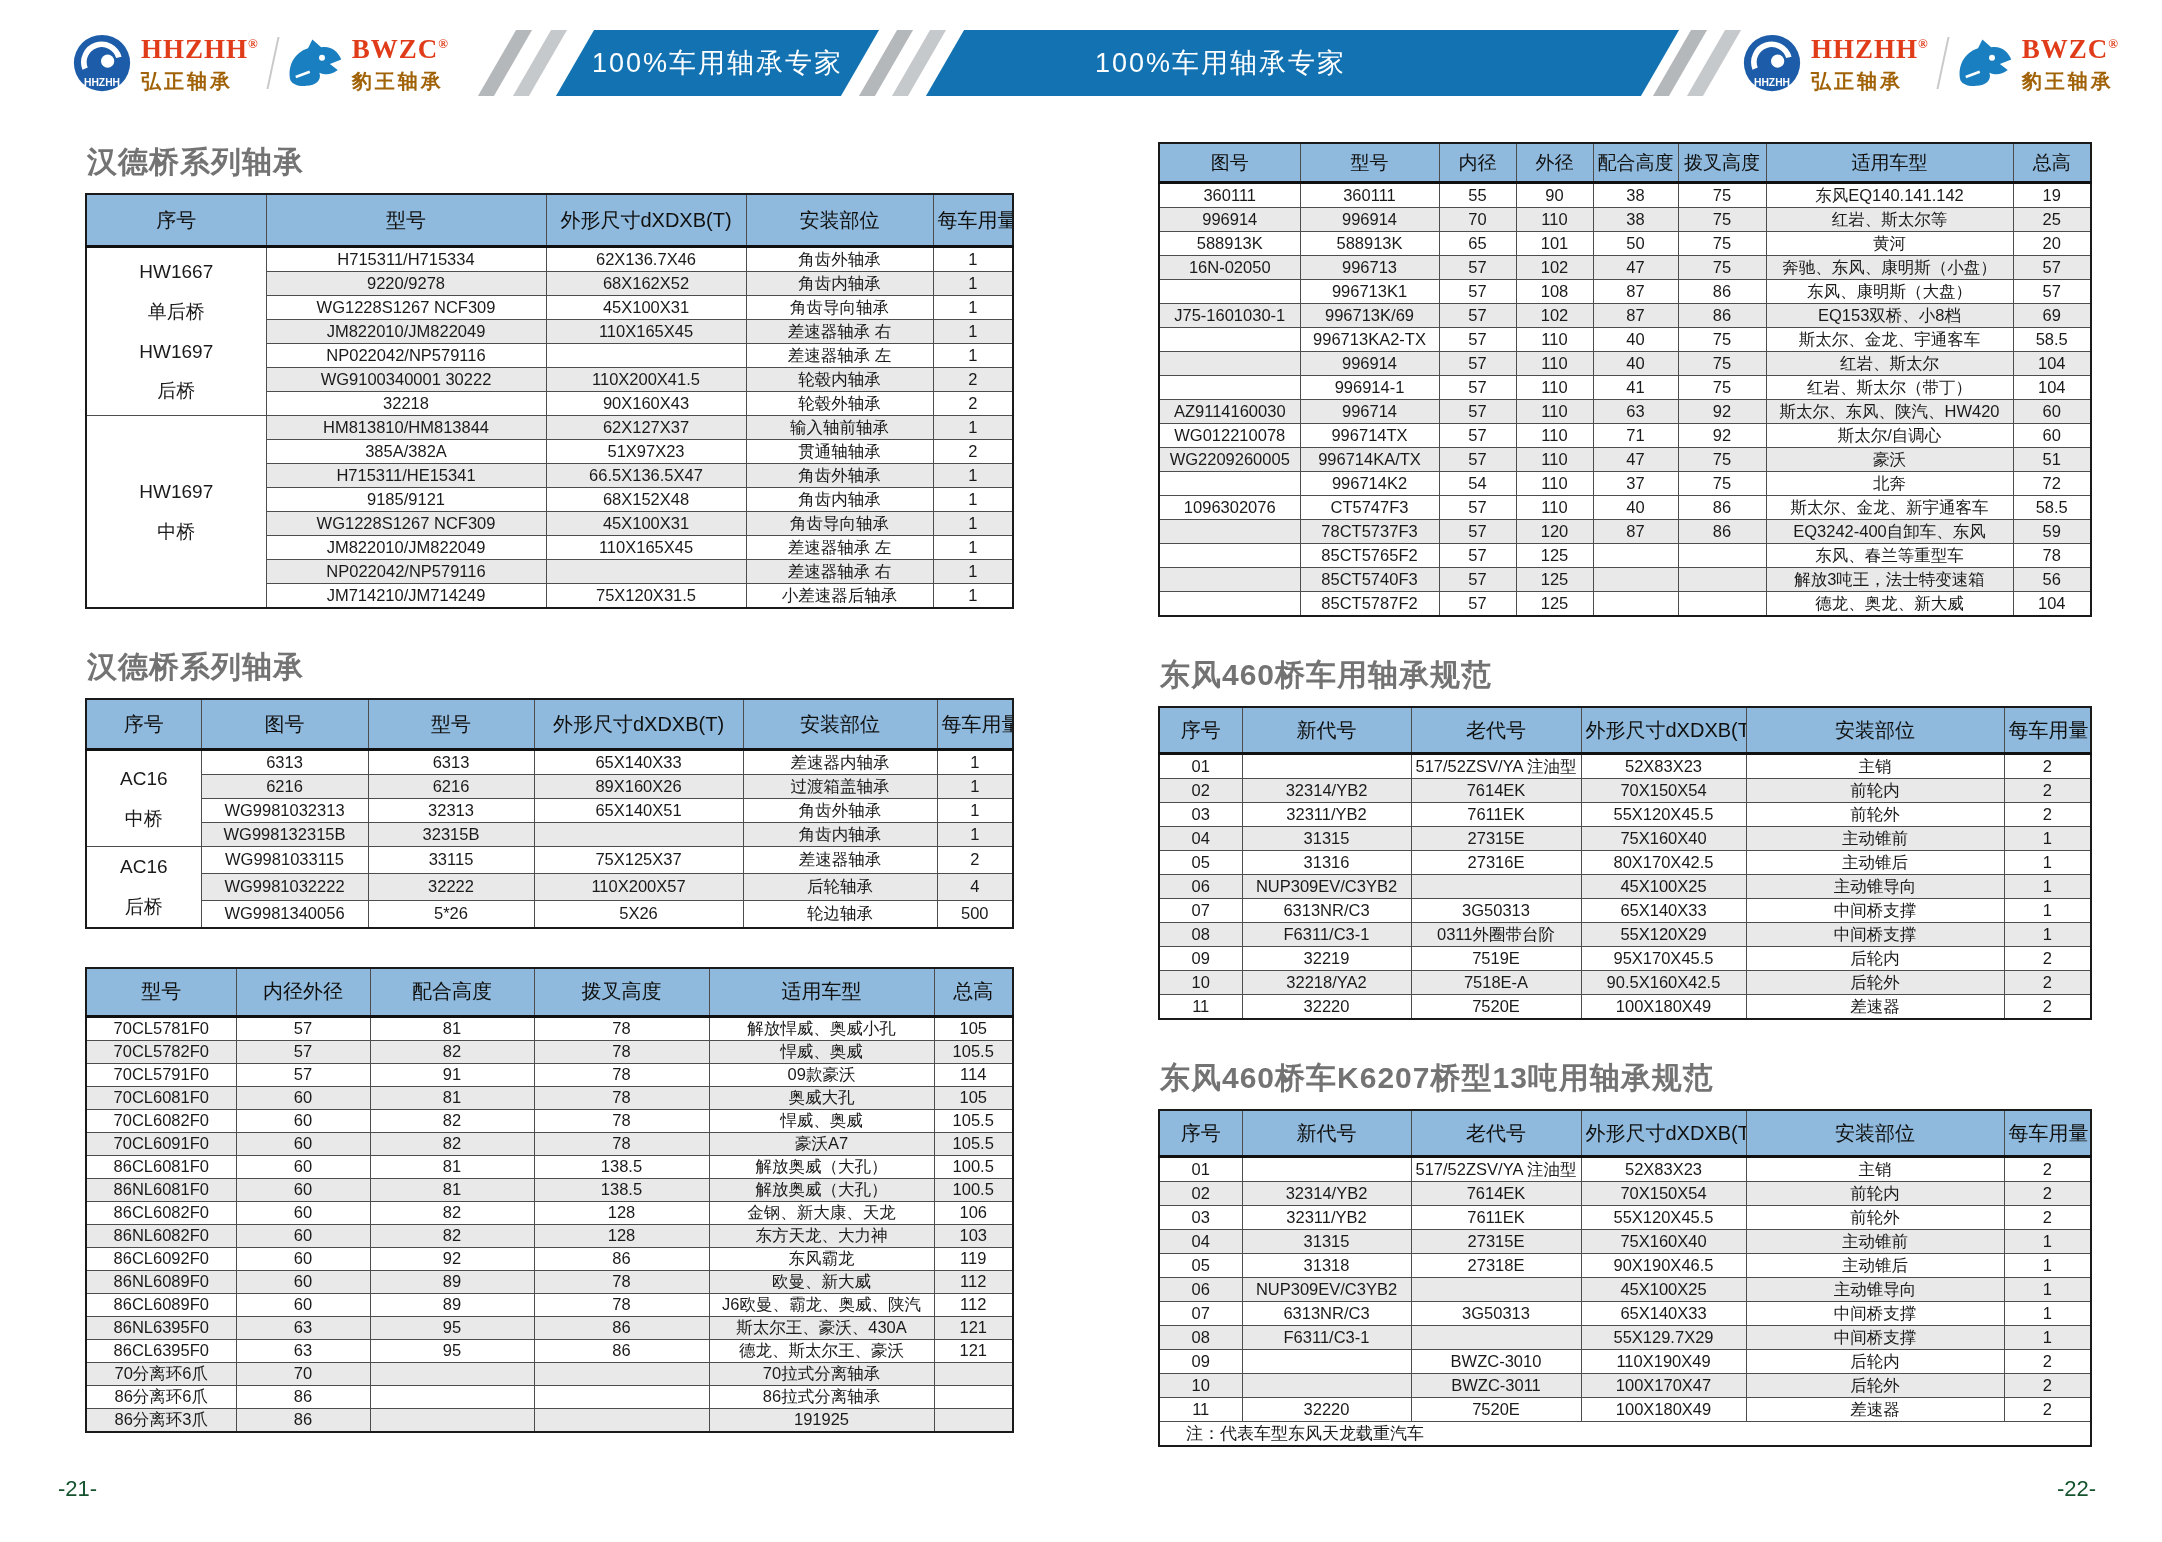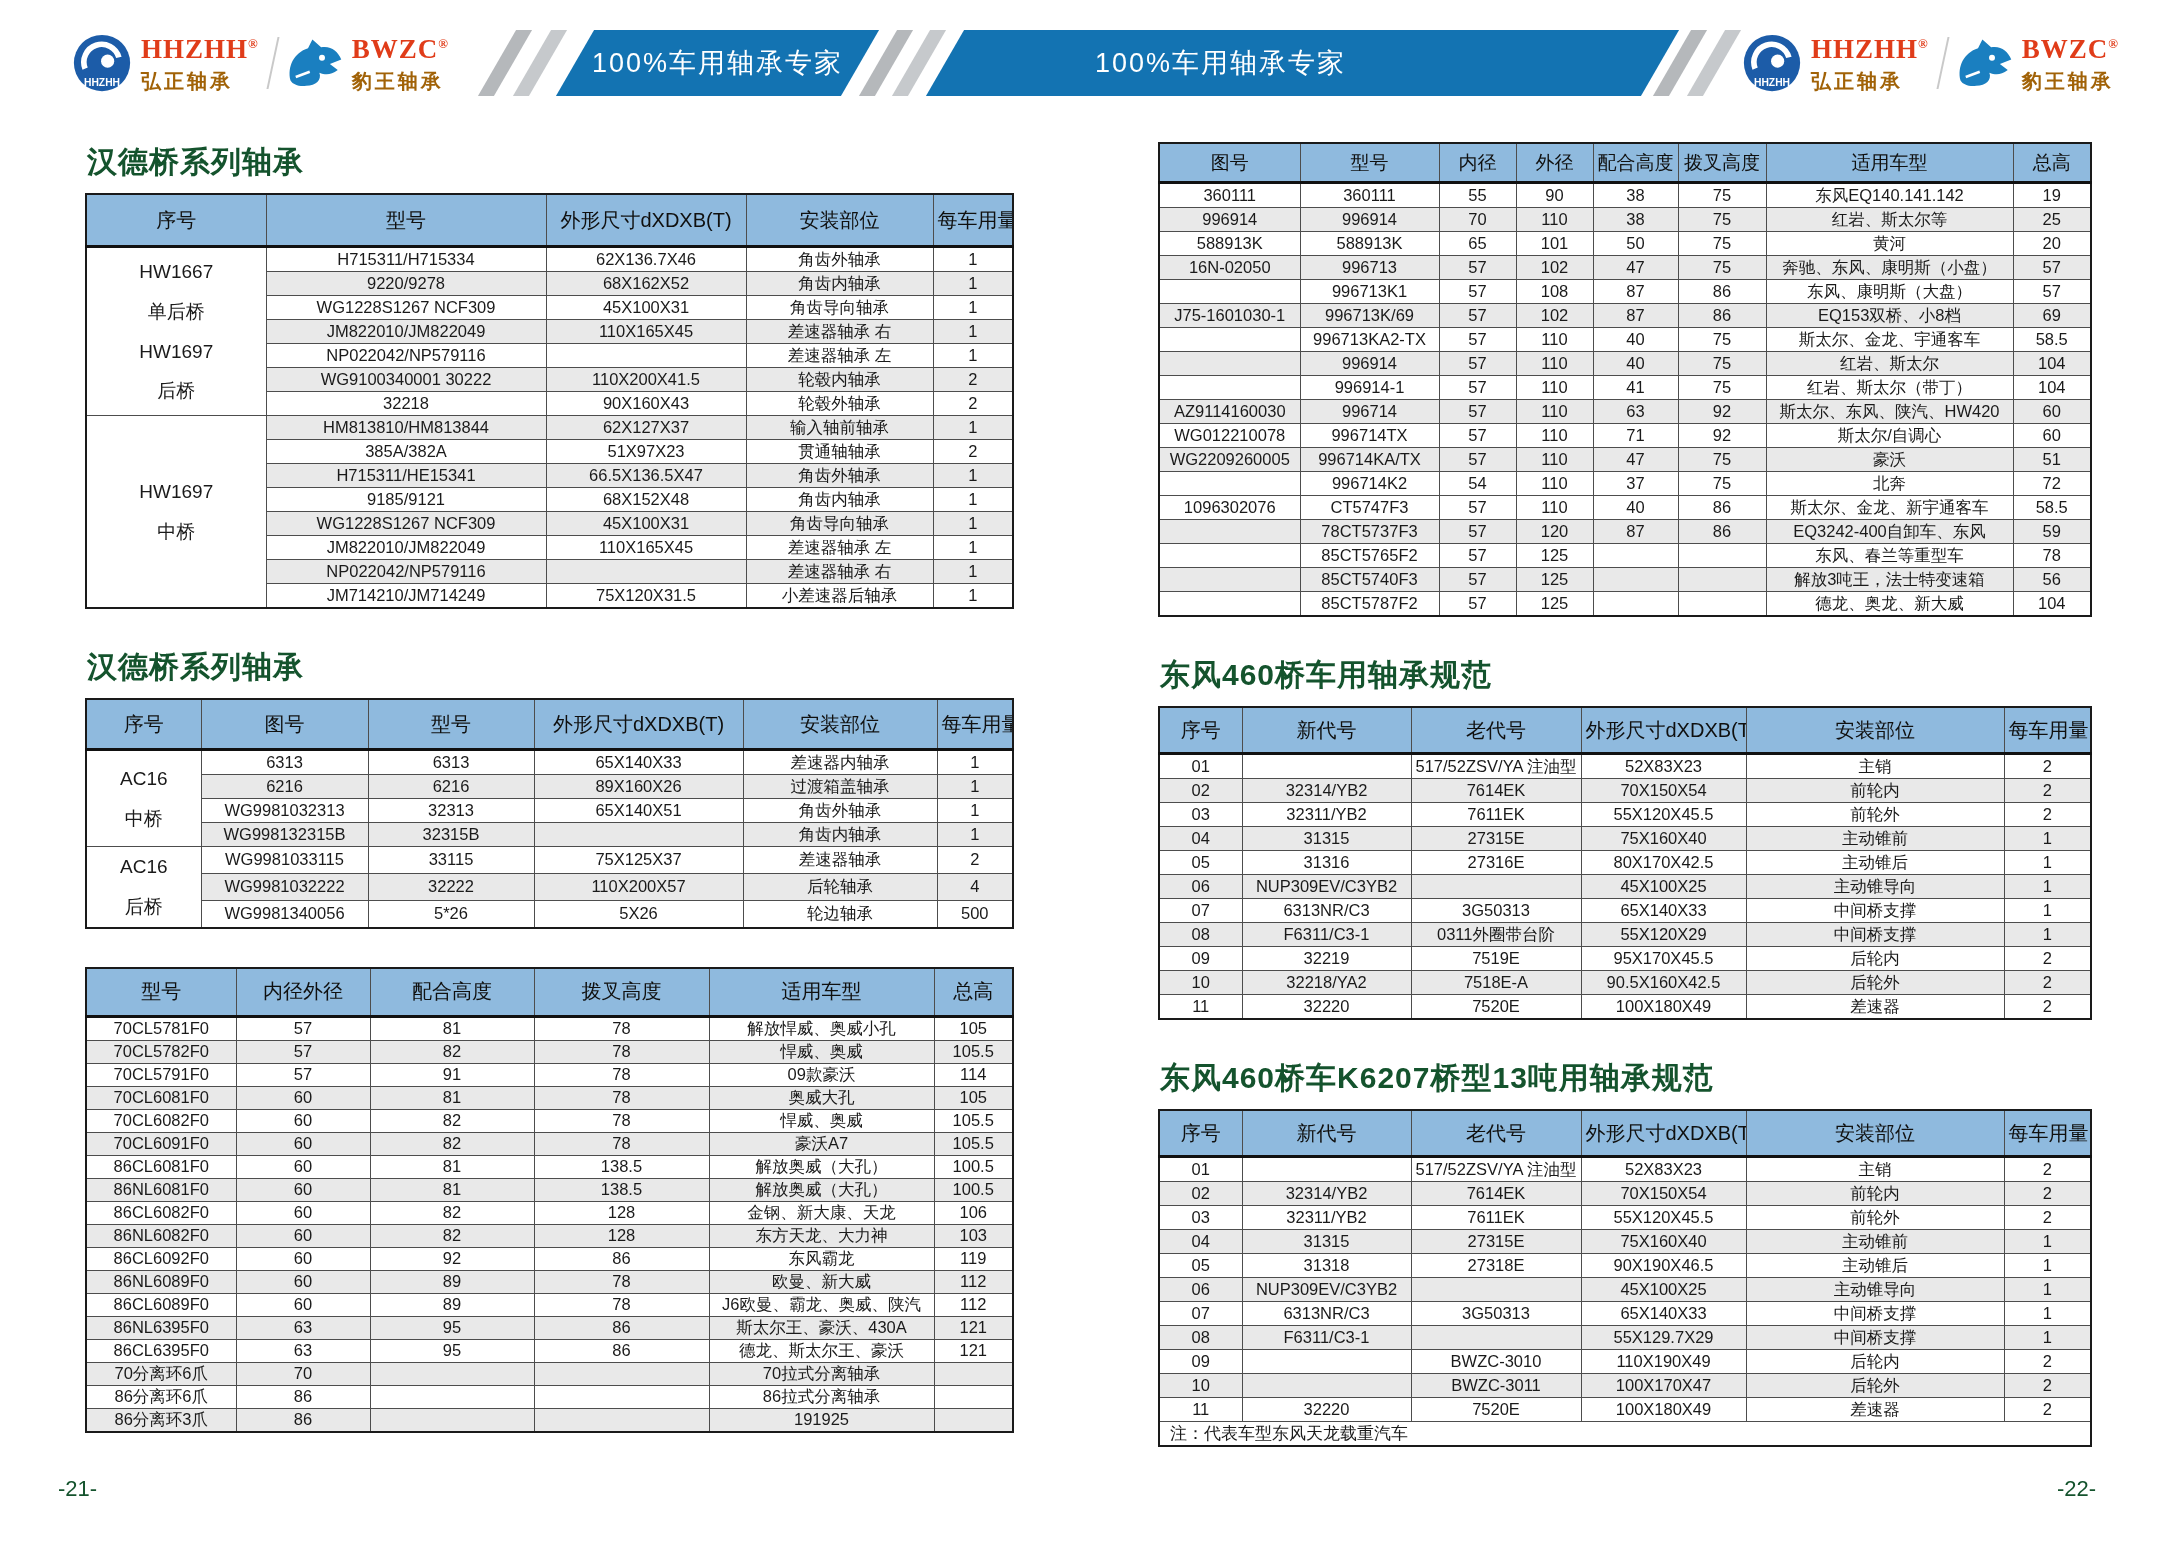--- a/index.html
+++ b/index.html
@@ -32,33 +32,33 @@
   .brand-abbr sup { font-size:13px; }
   .brand-name { font-weight:bold; color:#a16207; font-size:20px; letter-spacing:3px; margin-top:8px; }
   .logo-divider { width:2px; height:52px; background:#c9c9c9; transform:skewX(-12deg); }
   .hh-circle { width:60px; height:60px; }
   .bw-head { width:56px; height:50px; }
 
   
   .page { position:absolute; top:142px; }
   .page-left { left:85px; width:928px; }
   .page-right { left:1158px; width:933px; }
-  .tbl-title { font-size:30px; font-weight:bold; color:#14532d; margin:0 0 10px 2px; letter-spacing:1px; }
+  .tbl-title { font-size:30px; font-weight:bold; color:#737373; margin:0 0 10px 2px; letter-spacing:1px; }
   .tbl-block { margin-bottom:38px; }
 
   table { border-collapse:collapse; table-layout:fixed; width:100%;
           border:2px solid #1a1a1a; }
   th, td { border:1px solid #4d4d4d; text-align:center; vertical-align:middle;
            padding:0 4px; overflow:hidden; white-space:nowrap; }
   thead th { background:#8fbade; font-weight:normal; font-size:20px; color:#10100f;
              border-bottom:3px solid #111; }
   tbody td { font-size:16.5px; background:#ffffff; }
   tr.alt td { background:#e9e9e9; }
   td.group-cell { background:#ffffff !important; font-size:19px; white-space:pre-line; line-height:2.1; }
-  tr.note-row td { text-align:left; background:#ffffff; font-size:17px; padding-left:10px; }
+  tr.note-row td { text-align:left; background:#ffffff; font-size:17px; padding-left:26px; }
 
   
   .t-h1 thead th { height:50px; }  .t-h1 tbody td { height:23px; }
   .t-h2 thead th { height:48px; }  .t-h2 tbody td { height:23px; }
   .t-la thead th { height:46px; }  .t-la tbody td { height:21.6px; }
   .t-tu thead th { height:37px; font-size:19px; }  .t-tu tbody td { height:23px; }
   .t-d1 thead th { height:44px; }  .t-d1 tbody td { height:23px; }
   .t-d2 thead th { height:44px; }  .t-d2 tbody td { height:23px; }
 
   .pageno { position:absolute; bottom:40px; font-size:22px; color:#14532d; }

